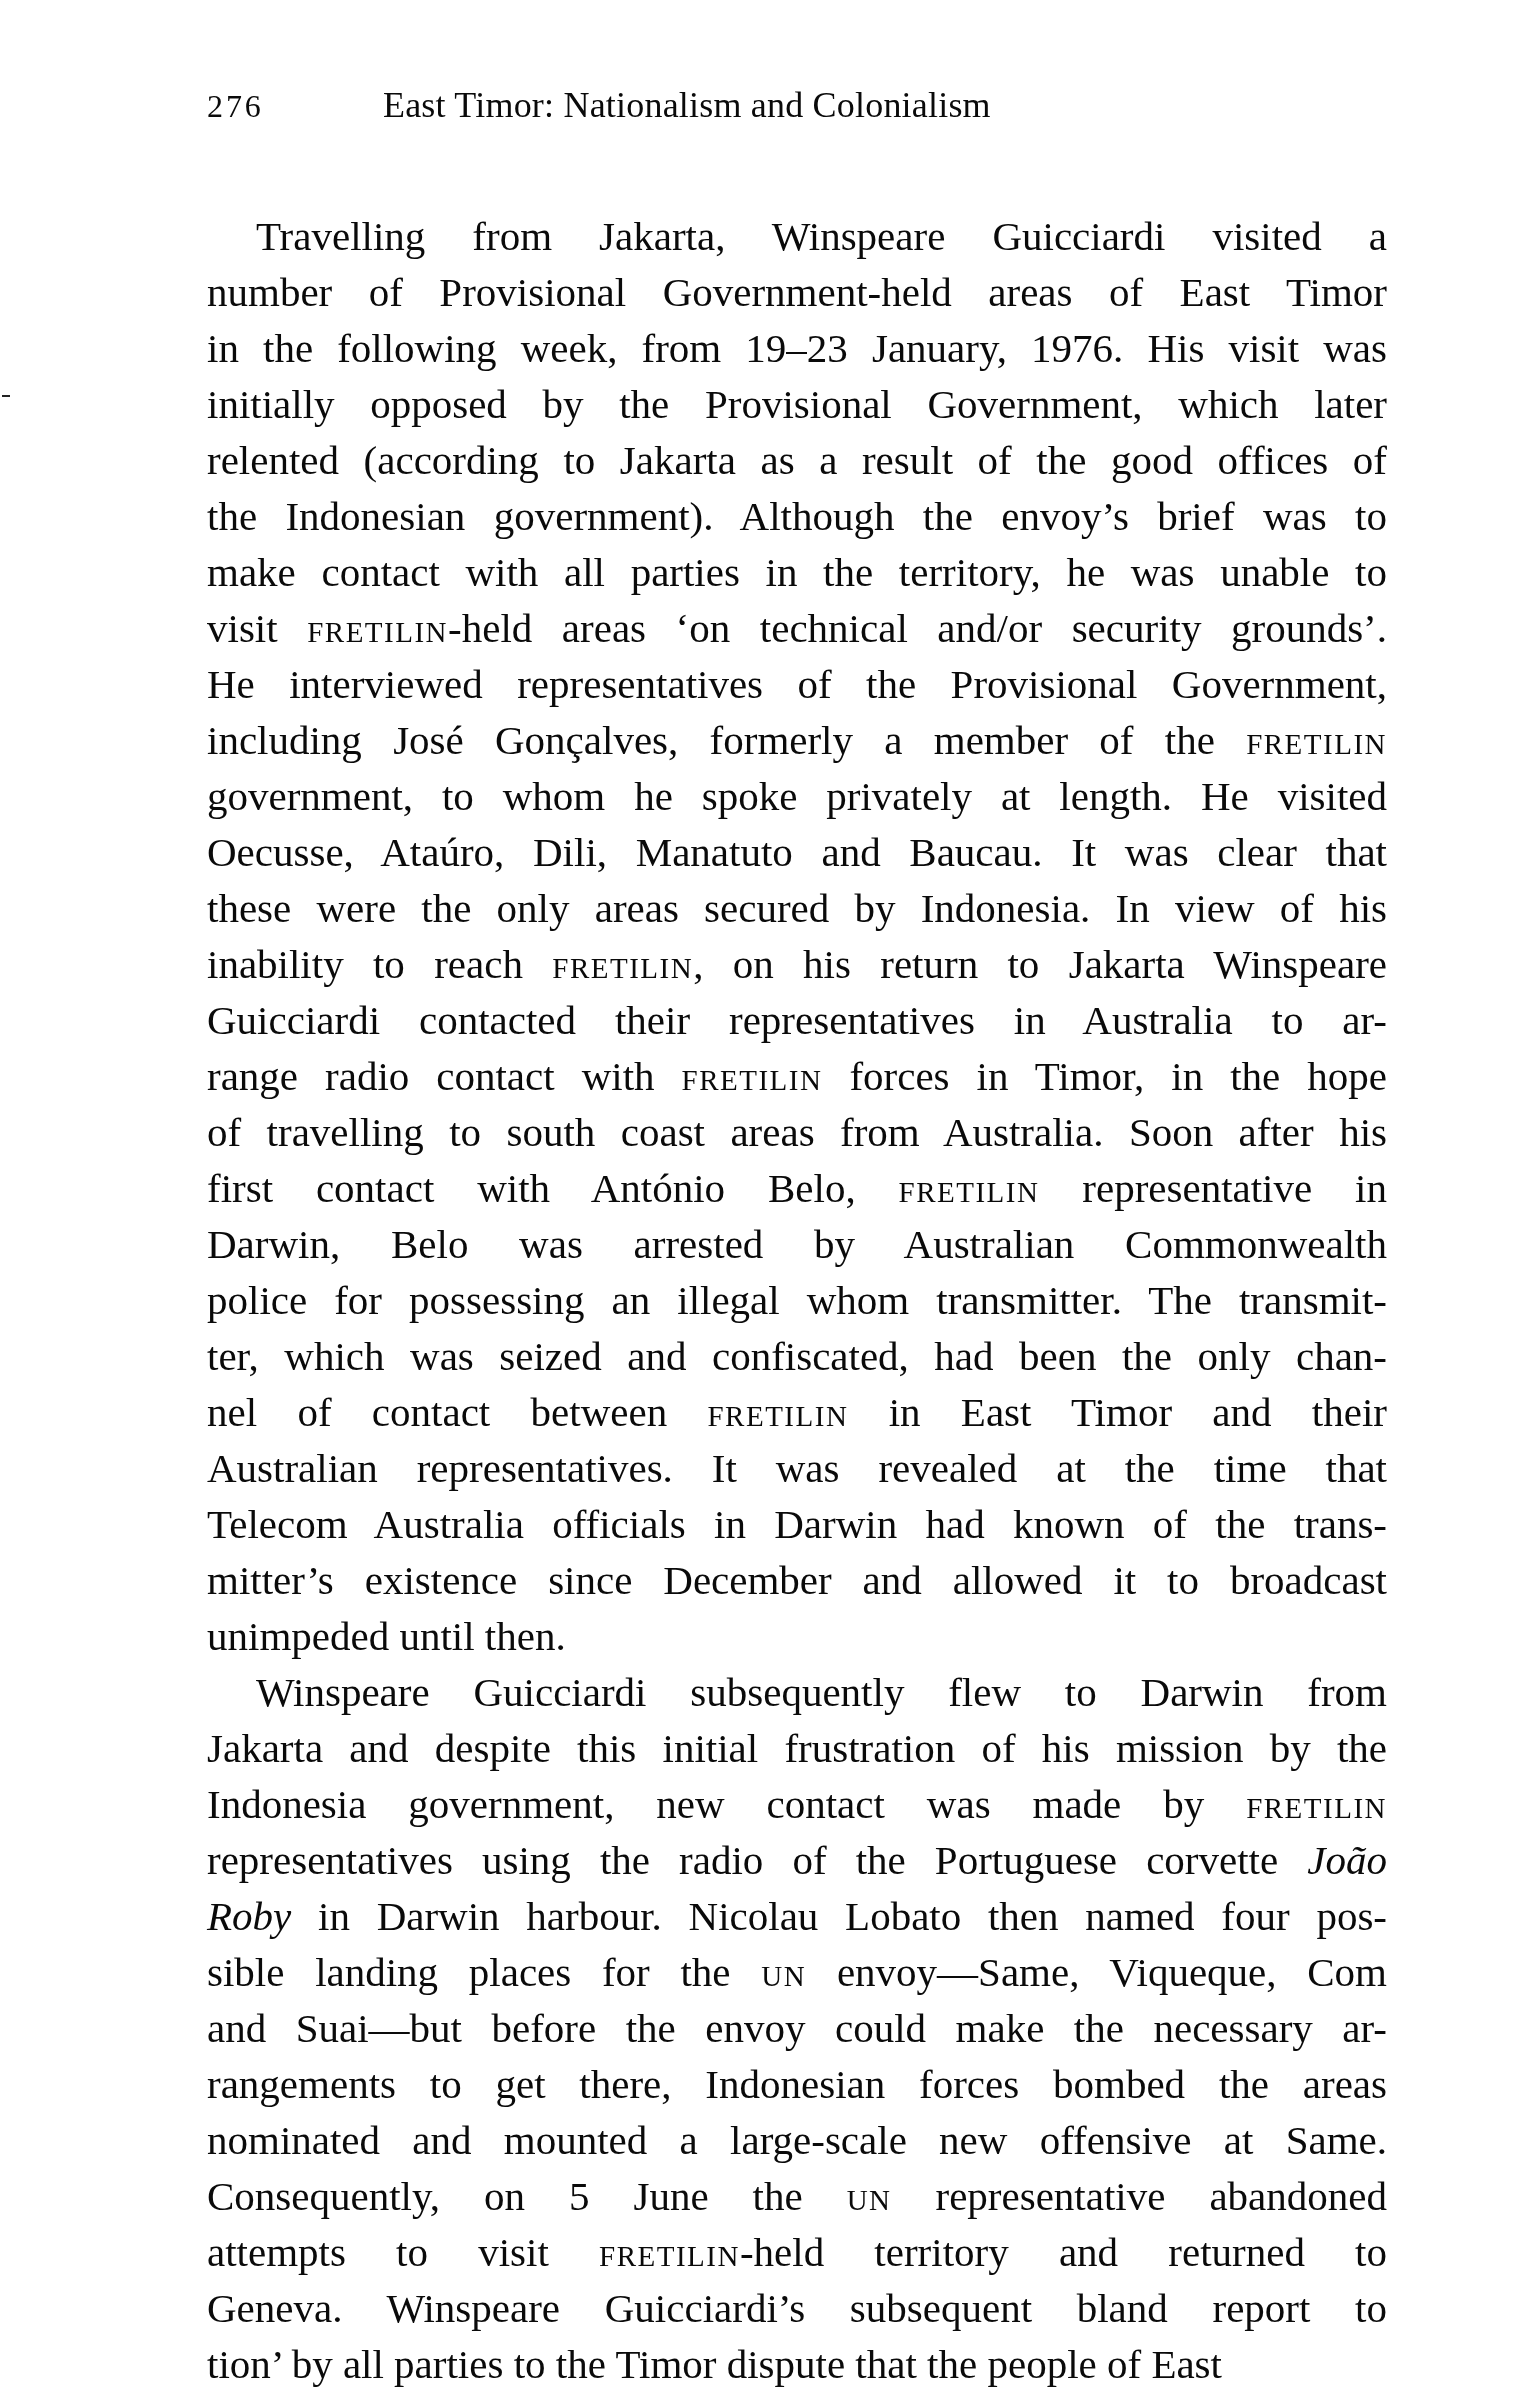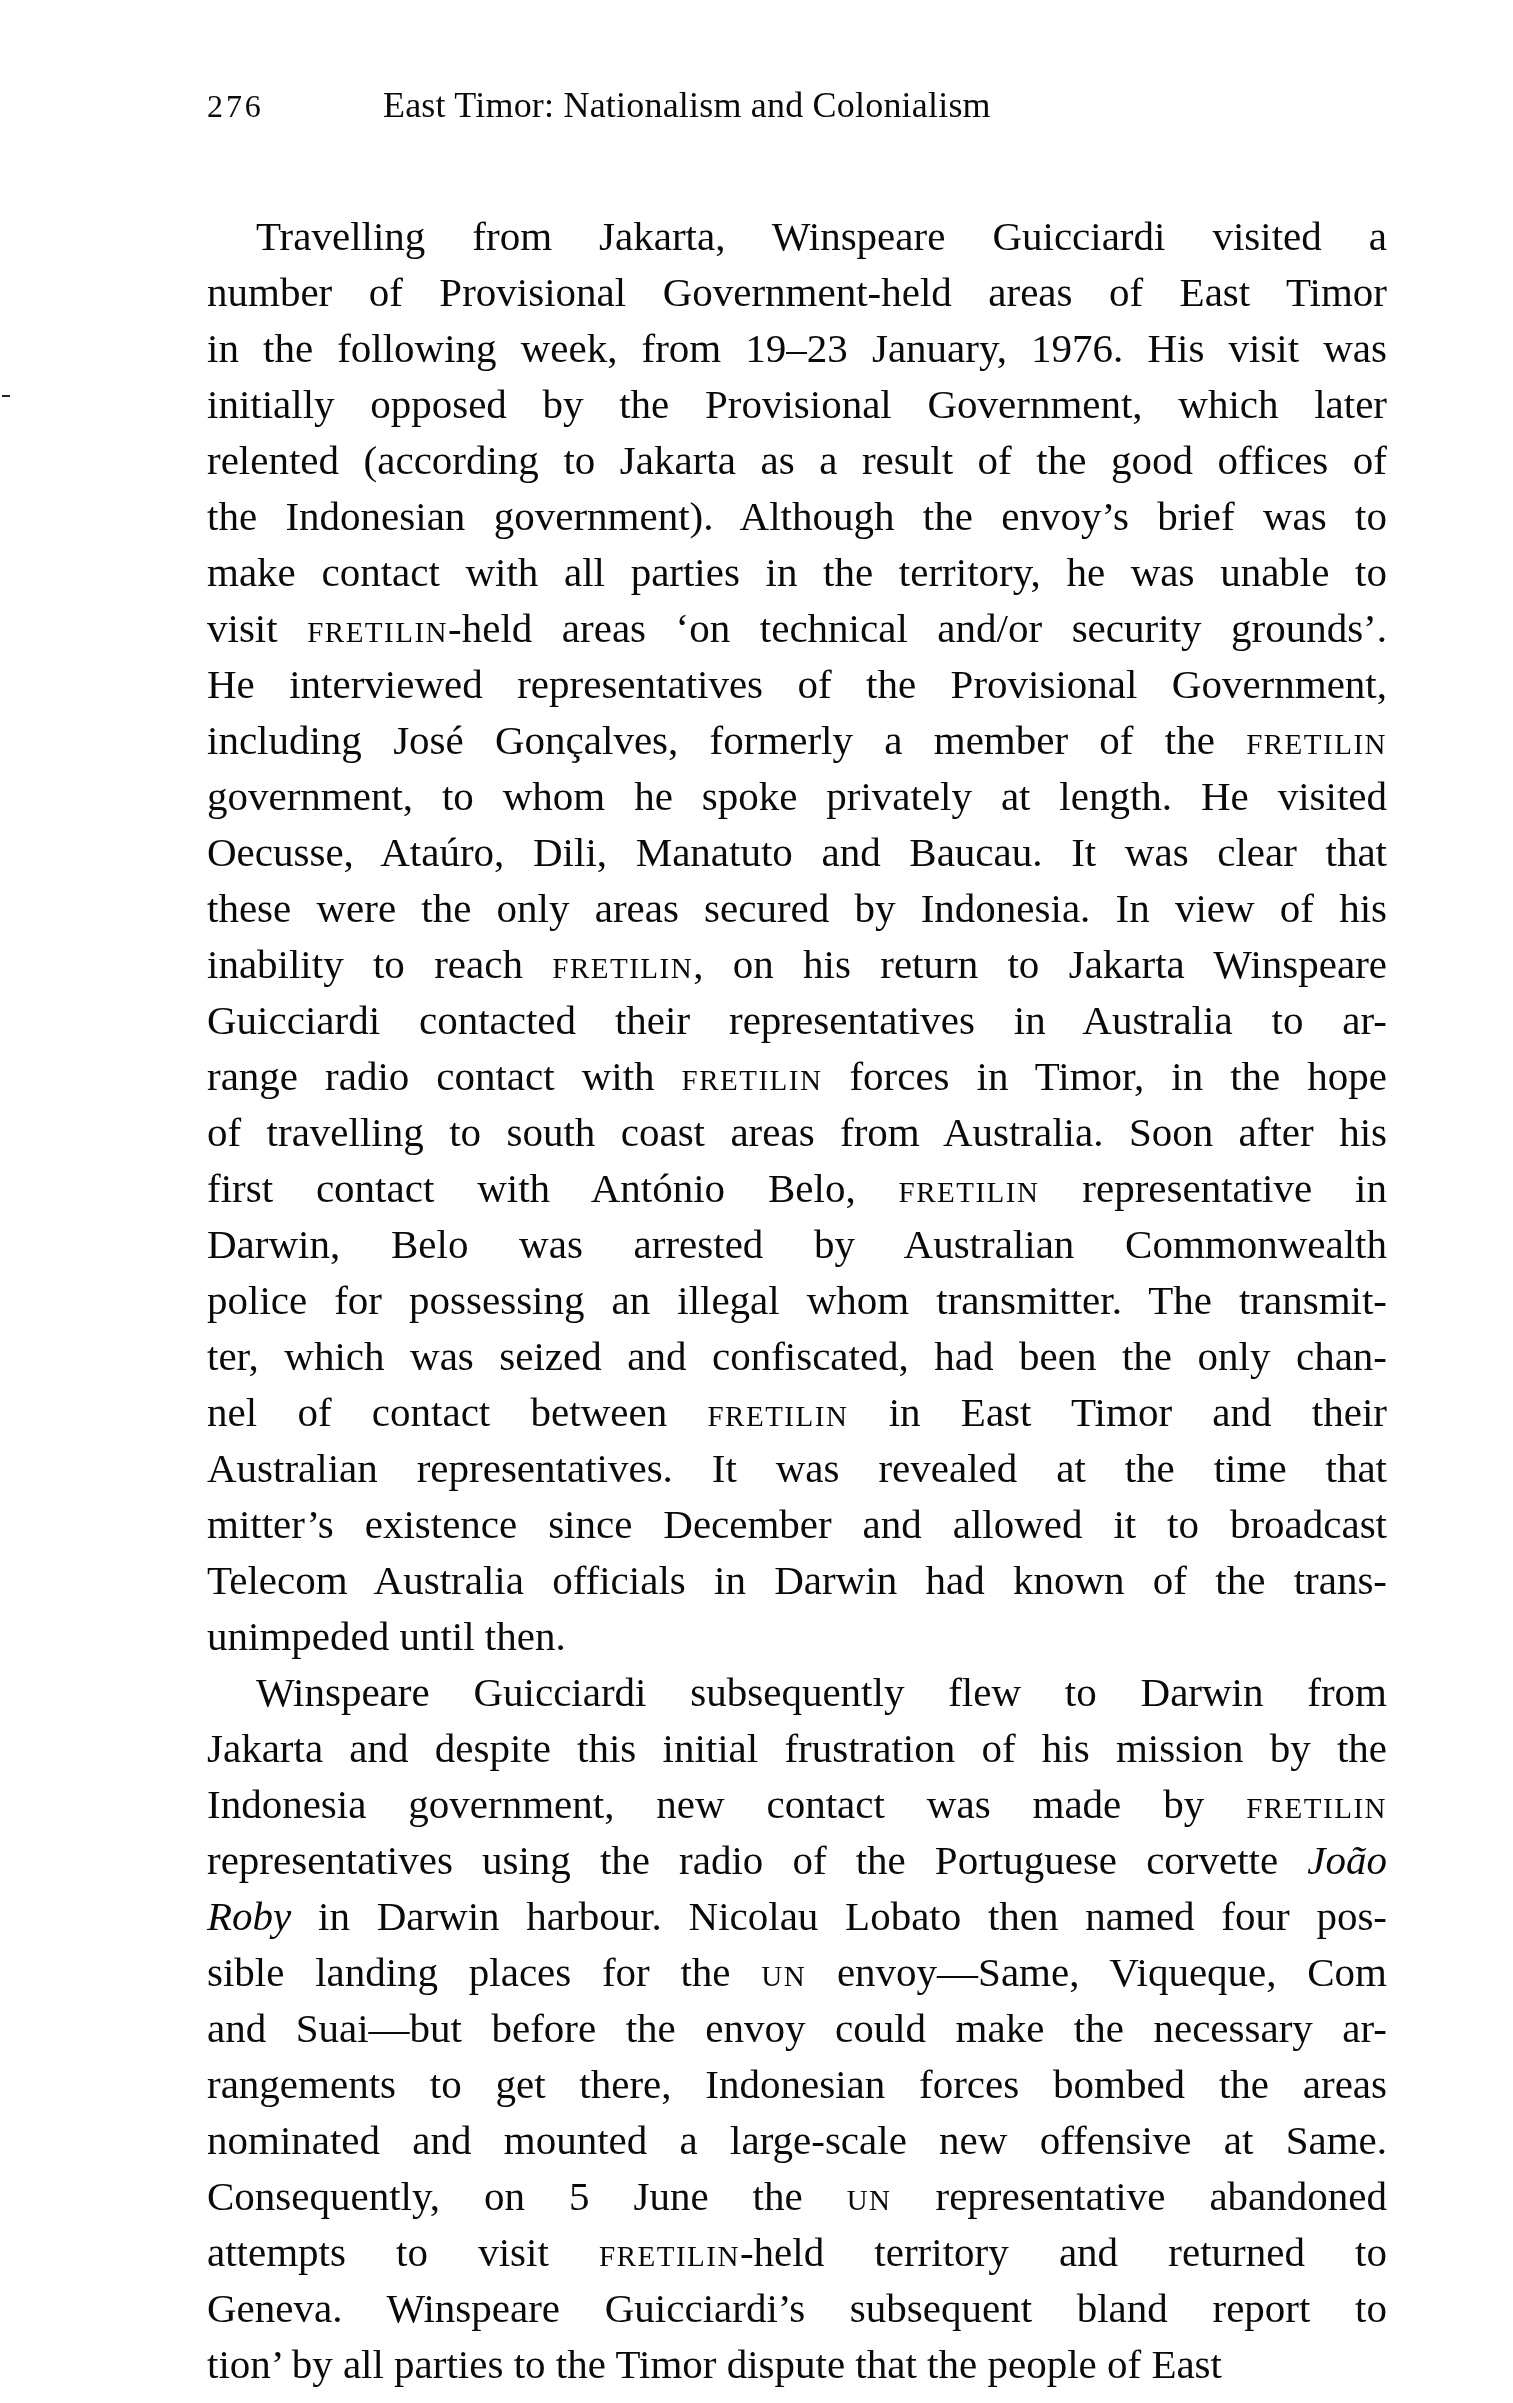--- a/index.html
+++ b/index.html
@@ -111,22 +111,22 @@
         <span class="line"><span>inability to reach </span><span class="sc">FRETILIN</span><span>, on his return to Jakarta Winspeare</span></span>
         <span class="line"><span>Guicciardi contacted their representatives in Australia to ar-</span></span>
         <span class="line"><span>range radio contact with </span><span class="sc">FRETILIN</span><span> forces in Timor, in the hope</span></span>
         <span class="line"><span>of travelling to south coast areas from Australia. Soon after his</span></span>
         <span class="line"><span>first contact with António Belo, </span><span class="sc">FRETILIN</span><span> representative in</span></span>
         <span class="line"><span>Darwin, Belo was arrested by Australian Commonwealth</span></span>
         <span class="line"><span>police for possessing an illegal whom transmitter. The transmit-</span></span>
         <span class="line"><span>ter, which was seized and confiscated, had been the only chan-</span></span>
         <span class="line"><span>nel of contact between </span><span class="sc">FRETILIN</span><span> in East Timor and their</span></span>
         <span class="line"><span>Australian representatives. It was revealed at the time that</span></span>
+        <span class="line"><span>Telecom Australia officials in Darwin had known of the trans-</span></span>
         <span class="line"><span>mitter’s existence since December and allowed it to broadcast</span></span>
-        <span class="line"><span>Telecom Australia officials in Darwin had known of the trans-</span></span>
         <span class="line last"><span>unimpeded until then.</span></span>
       </div>
       <div>
         <span class="line indent"><span>Winspeare Guicciardi subsequently flew to Darwin from</span></span>
         <span class="line"><span>Jakarta and despite this initial frustration of his mission by the</span></span>
         <span class="line"><span>Indonesia government, new contact was made by </span><span class="sc">FRETILIN</span></span>
         <span class="line"><span>representatives using the radio of the Portuguese corvette </span><span class="it">João</span></span>
         <span class="line"><span class="it">Roby</span><span> in Darwin harbour. Nicolau Lobato then named four pos-</span></span>
         <span class="line"><span>sible landing places for the </span><span class="sc">UN</span><span> envoy—Same, Viqueque, Com</span></span>
         <span class="line"><span>and Suai—but before the envoy could make the necessary ar-</span></span>

